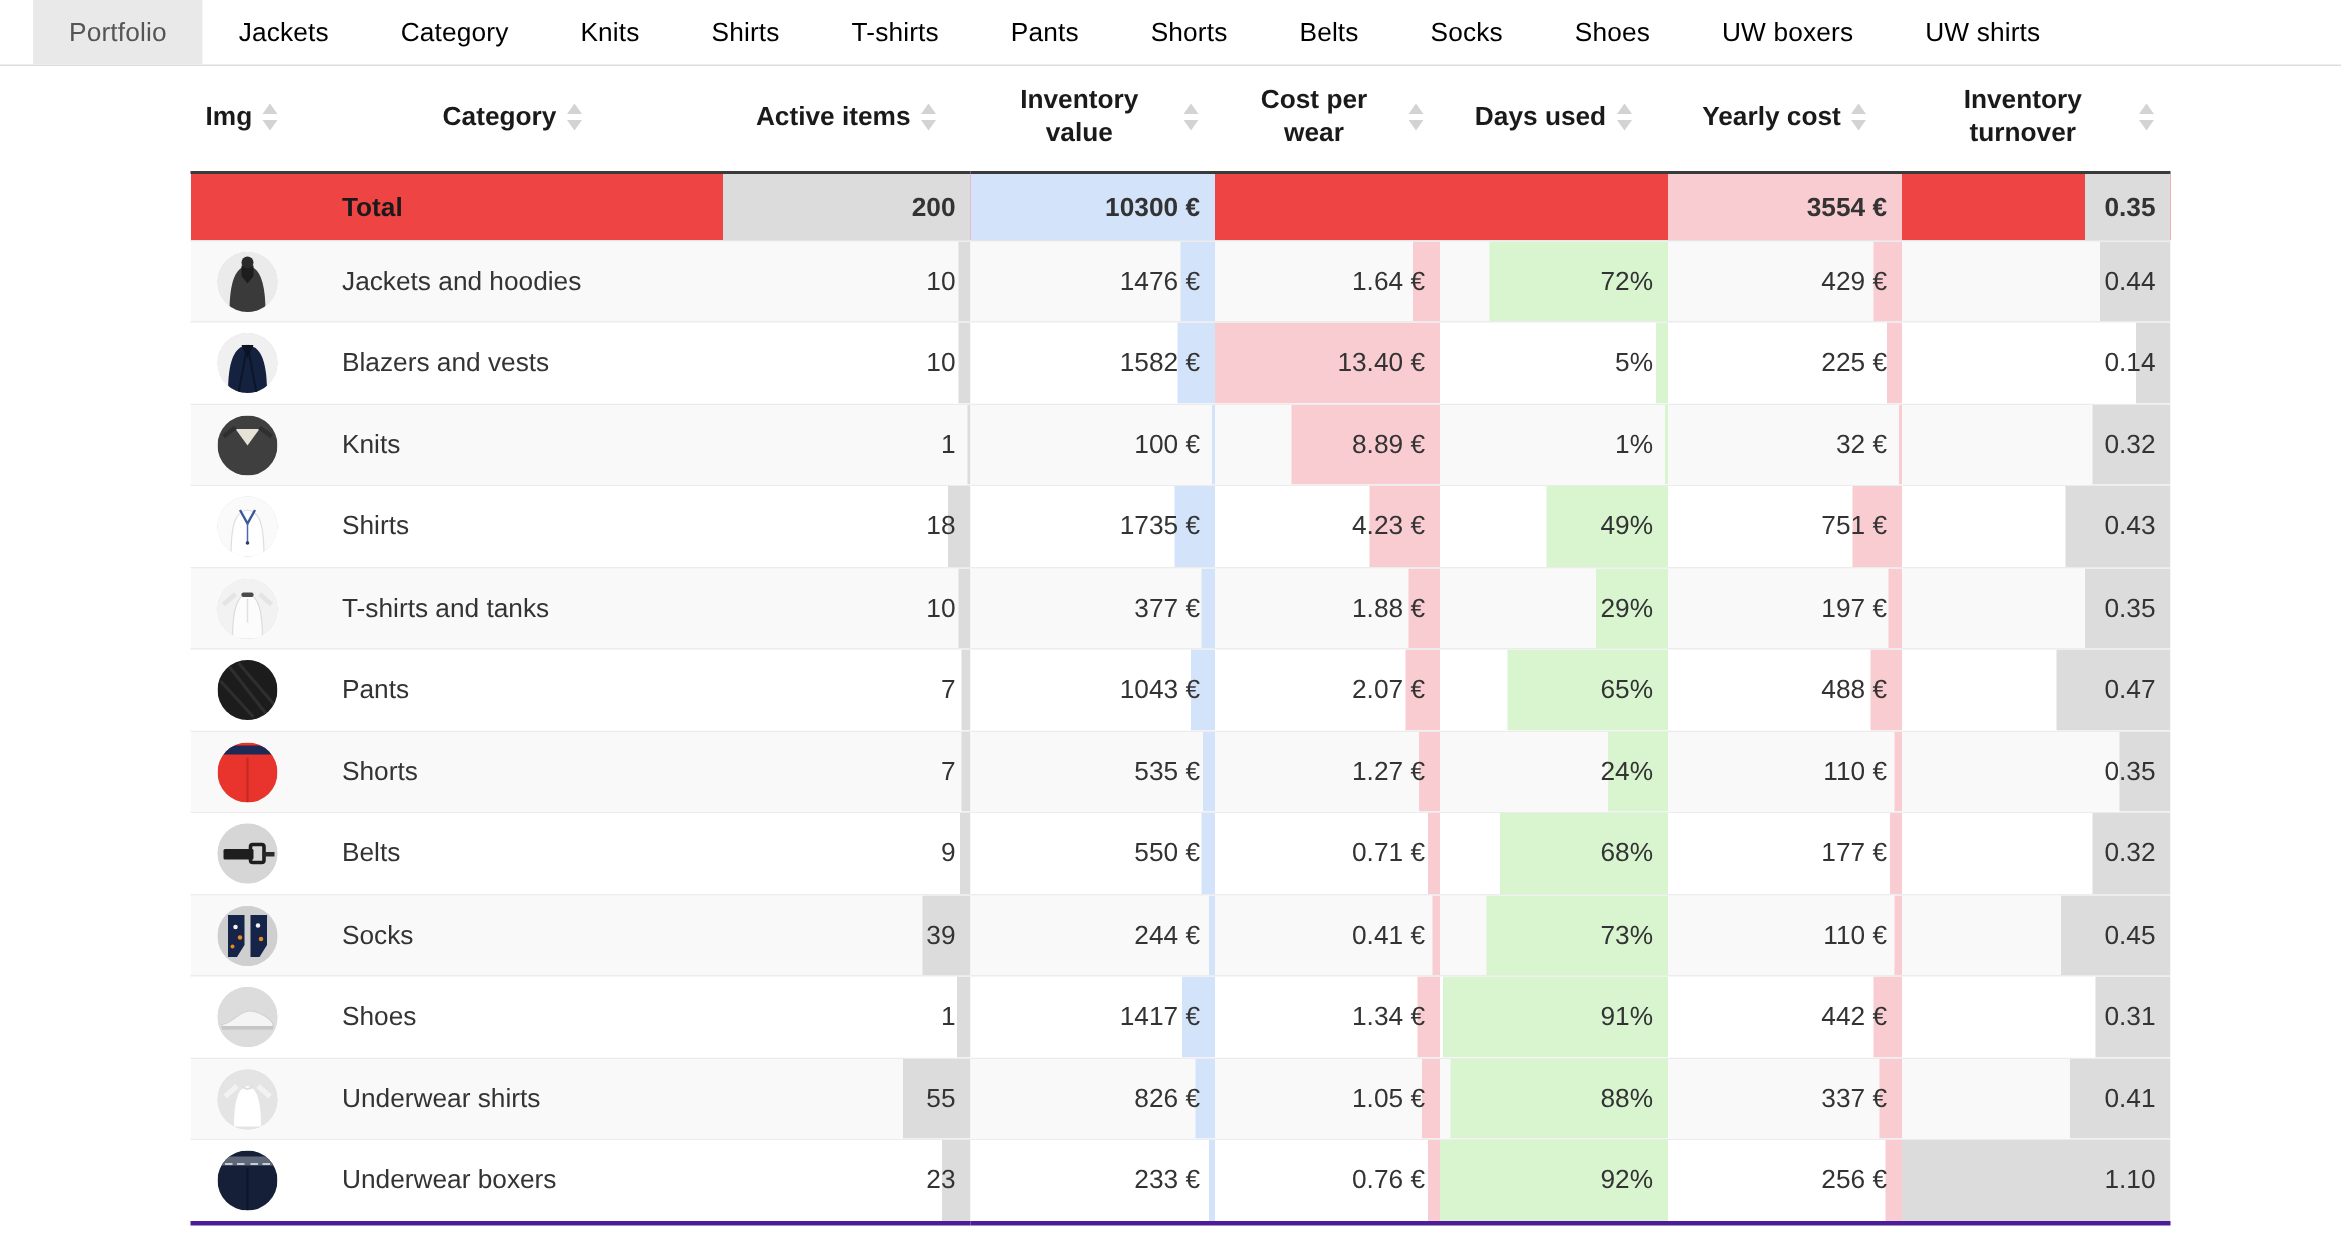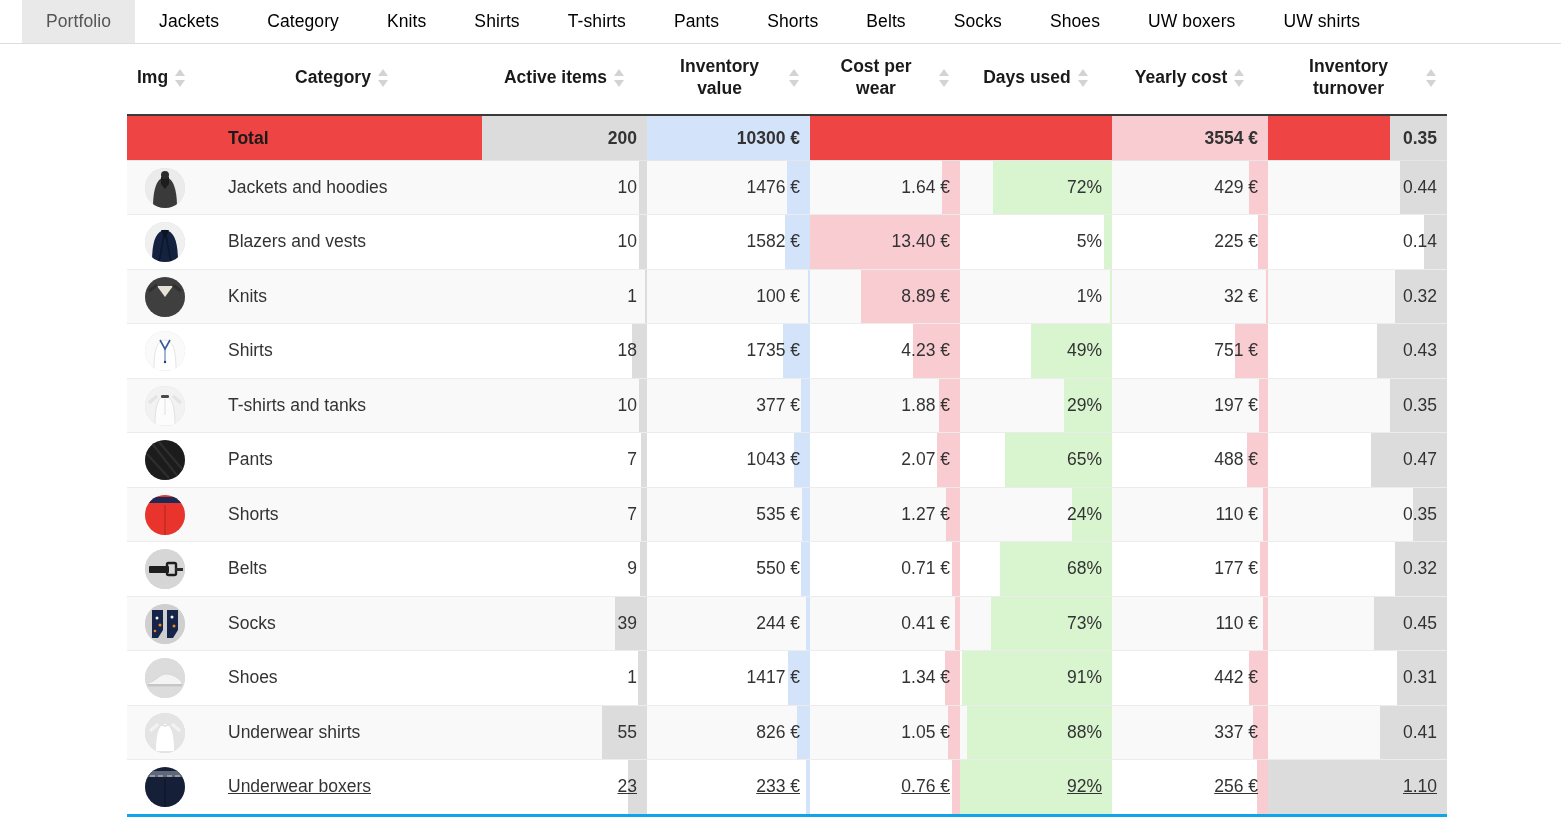--- a/index.html
+++ b/index.html
@@ -105,21 +105,21 @@
   tbody tr:nth-child(even) td { background: #f9f9f9; }
   tbody tr:nth-child(odd)  td { background: #ffffff; }
 
   tbody tr.total-row td {
     background: #ef4444;
     font-weight: bold;
     height: 44px;
     border-bottom: 1px solid #e6e6e6;
   }
   tbody tr.total-row { height: 44px; }
-  tbody tr:last-child td { border-bottom: 3px solid #0ea5e9; text-decoration: underline; }
+  tbody tr:last-child td { border-bottom: 3px solid #4c1d95; }
 
   
   .cell-bar {
     position: absolute;
     top: 0; bottom: 0;
     right: 0;
     z-index: 0;
   }
   .cell-text {
     position: relative;

